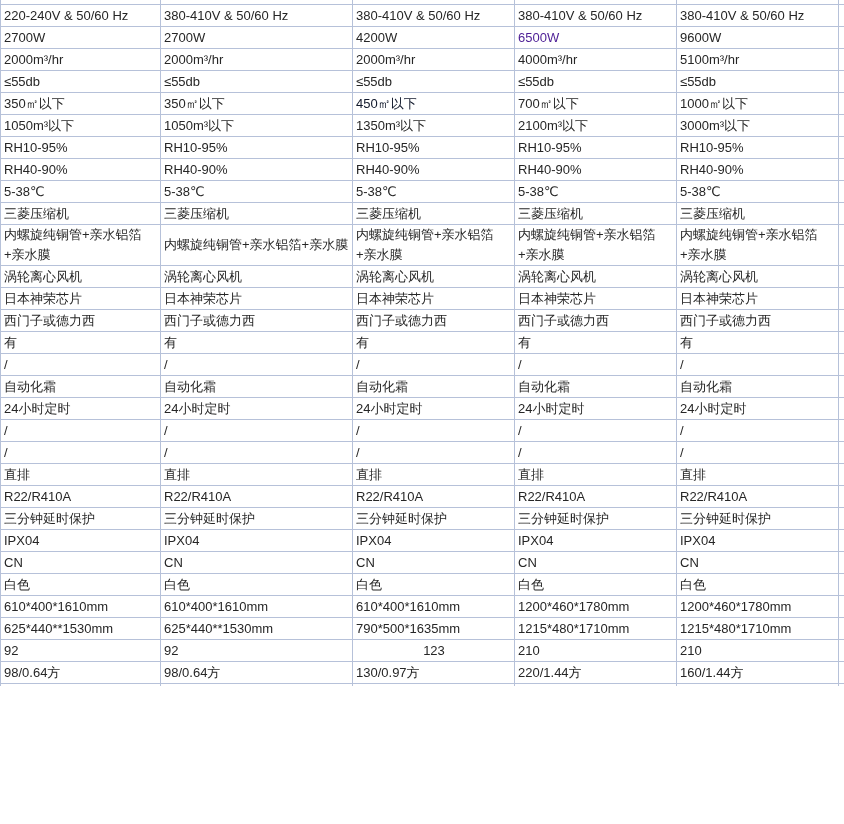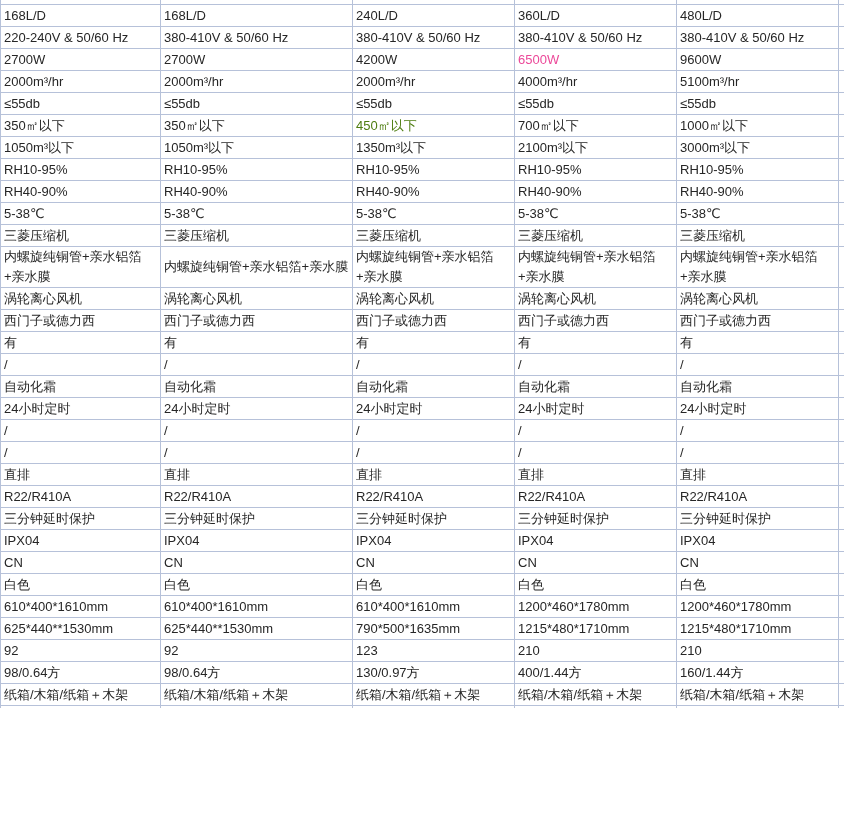--- a/index.html
+++ b/index.html
@@ -53,40 +53,32 @@
           <td style="border-color: rgb(182, 193, 217);"></td>
           <td style="border-color: rgb(182, 193, 217);"></td>
           <td style="border-color: rgb(182, 193, 217);"></td>
           <td style="border-color: rgb(182, 193, 217);"></td>
           <td style="border-color: rgb(182, 193, 217);"></td>
           <td style="border-color: rgb(182, 193, 217);"></td>
         </tr>
       </thead>
     <tbody id="spec-tbody">
         <tr class="body-row">
-          <td style="border-color: rgb(182, 193, 217); background: rgb(255, 255, 255); color: rgb(38, 38, 38);">168L/D</td>
-          <td style="border-color: rgb(182, 193, 217); background: rgb(255, 255, 255); color: rgb(38, 38, 38);">168L/D</td>
-          <td style="border-color: rgb(182, 193, 217); background: rgb(255, 255, 255); color: rgb(38, 38, 38);">240L/D</td>
-          <td style="border-color: rgb(182, 193, 217); background: rgb(255, 255, 255); color: rgb(38, 38, 38);">360L/D</td>
-          <td style="border-color: rgb(182, 193, 217); background: rgb(255, 255, 255); color: rgb(38, 38, 38);">480L/D</td>
-          <td style="border-color: rgb(182, 193, 217); background: rgb(255, 255, 255); color: rgb(38, 38, 38);"></td>
-        </tr>
-        <tr class="body-row">
           <td style="border-color: rgb(182, 193, 217); background: rgb(255, 255, 255); color: rgb(38, 38, 38);">220-240V &amp; 50/60 Hz</td>
           <td style="border-color: rgb(182, 193, 217); background: rgb(255, 255, 255); color: rgb(38, 38, 38);">380-410V &amp; 50/60 Hz</td>
           <td style="border-color: rgb(182, 193, 217); background: rgb(255, 255, 255); color: rgb(38, 38, 38);">380-410V &amp; 50/60 Hz</td>
           <td style="border-color: rgb(182, 193, 217); background: rgb(255, 255, 255); color: rgb(38, 38, 38);">380-410V &amp; 50/60 Hz</td>
           <td style="border-color: rgb(182, 193, 217); background: rgb(255, 255, 255); color: rgb(38, 38, 38);">380-410V &amp; 50/60 Hz</td>
           <td style="border-color: rgb(182, 193, 217); background: rgb(255, 255, 255); color: rgb(38, 38, 38);"></td>
         </tr>
         <tr class="body-row">
           <td style="border-color: rgb(182, 193, 217); background: rgb(255, 255, 255); color: rgb(38, 38, 38);">2700W</td>
           <td style="border-color: rgb(182, 193, 217); background: rgb(255, 255, 255); color: rgb(38, 38, 38);">2700W</td>
           <td style="border-color: rgb(182, 193, 217); background: rgb(255, 255, 255); color: rgb(38, 38, 38);">4200W</td>
-          <td style="border-color: rgb(182, 193, 217); background: rgb(255, 255, 255); color: #ec4899;">6500W</td>
+          <td style="border-color: rgb(182, 193, 217); background: rgb(255, 255, 255); color: #4c1d95;">6500W</td>
           <td style="border-color: rgb(182, 193, 217); background: rgb(255, 255, 255); color: rgb(38, 38, 38);">9600W</td>
           <td style="border-color: rgb(182, 193, 217); background: rgb(255, 255, 255); color: rgb(38, 38, 38);"></td>
         </tr>
         <tr class="body-row">
           <td style="border-color: rgb(182, 193, 217); background: rgb(255, 255, 255); color: rgb(38, 38, 38);">2000m³/hr</td>
           <td style="border-color: rgb(182, 193, 217); background: rgb(255, 255, 255); color: rgb(38, 38, 38);">2000m³/hr</td>
           <td style="border-color: rgb(182, 193, 217); background: rgb(255, 255, 255); color: rgb(38, 38, 38);">2000m³/hr</td>
           <td style="border-color: rgb(182, 193, 217); background: rgb(255, 255, 255); color: rgb(38, 38, 38);">4000m³/hr</td>
           <td style="border-color: rgb(182, 193, 217); background: rgb(255, 255, 255); color: rgb(38, 38, 38);">5100m³/hr</td>
           <td style="border-color: rgb(182, 193, 217); background: rgb(255, 255, 255); color: rgb(38, 38, 38);"></td>
@@ -95,21 +87,21 @@
           <td style="border-color: rgb(182, 193, 217); background: rgb(255, 255, 255); color: rgb(38, 38, 38);">≤55db</td>
           <td style="border-color: rgb(182, 193, 217); background: rgb(255, 255, 255); color: rgb(38, 38, 38);">≤55db</td>
           <td style="border-color: rgb(182, 193, 217); background: rgb(255, 255, 255); color: rgb(38, 38, 38);">≤55db</td>
           <td style="border-color: rgb(182, 193, 217); background: rgb(255, 255, 255); color: rgb(38, 38, 38);">≤55db</td>
           <td style="border-color: rgb(182, 193, 217); background: rgb(255, 255, 255); color: rgb(38, 38, 38);">≤55db</td>
           <td style="border-color: rgb(182, 193, 217); background: rgb(255, 255, 255); color: rgb(38, 38, 38);"></td>
         </tr>
         <tr class="body-row">
           <td style="border-color: rgb(182, 193, 217); background: rgb(255, 255, 255); color: rgb(38, 38, 38);">350㎡以下</td>
           <td style="border-color: rgb(182, 193, 217); background: rgb(255, 255, 255); color: rgb(38, 38, 38);">350㎡以下</td>
-          <td style="border-color: rgb(182, 193, 217); background: rgb(255, 255, 255); color: #4d7c0f;">450㎡以下</td>
+          <td style="border-color: rgb(182, 193, 217); background: rgb(255, 255, 255); color: #0f172a;">450㎡以下</td>
           <td style="border-color: rgb(182, 193, 217); background: rgb(255, 255, 255); color: rgb(38, 38, 38);">700㎡以下</td>
           <td style="border-color: rgb(182, 193, 217); background: rgb(255, 255, 255); color: rgb(38, 38, 38);">1000㎡以下</td>
           <td style="border-color: rgb(182, 193, 217); background: rgb(255, 255, 255); color: rgb(38, 38, 38);"></td>
         </tr>
         <tr class="body-row">
           <td style="border-color: rgb(182, 193, 217); background: rgb(255, 255, 255); color: rgb(38, 38, 38);">1050m³以下</td>
           <td style="border-color: rgb(182, 193, 217); background: rgb(255, 255, 255); color: rgb(38, 38, 38);">1050m³以下</td>
           <td style="border-color: rgb(182, 193, 217); background: rgb(255, 255, 255); color: rgb(38, 38, 38);">1350m³以下</td>
           <td style="border-color: rgb(182, 193, 217); background: rgb(255, 255, 255); color: rgb(38, 38, 38);">2100m³以下</td>
           <td style="border-color: rgb(182, 193, 217); background: rgb(255, 255, 255); color: rgb(38, 38, 38);">3000m³以下</td>
@@ -157,20 +149,28 @@
         </tr>
         <tr class="body-row">
           <td style="border-color: rgb(182, 193, 217); background: rgb(255, 255, 255); color: rgb(38, 38, 38);">涡轮离心风机</td>
           <td style="border-color: rgb(182, 193, 217); background: rgb(255, 255, 255); color: rgb(38, 38, 38);">涡轮离心风机</td>
           <td style="border-color: rgb(182, 193, 217); background: rgb(255, 255, 255); color: rgb(38, 38, 38);">涡轮离心风机</td>
           <td style="border-color: rgb(182, 193, 217); background: rgb(255, 255, 255); color: rgb(38, 38, 38);">涡轮离心风机</td>
           <td style="border-color: rgb(182, 193, 217); background: rgb(255, 255, 255); color: rgb(38, 38, 38);">涡轮离心风机</td>
           <td style="border-color: rgb(182, 193, 217); background: rgb(255, 255, 255); color: rgb(38, 38, 38);"></td>
         </tr>
         <tr class="body-row">
+          <td style="border-color: rgb(182, 193, 217); background: rgb(255, 255, 255); color: rgb(38, 38, 38);">日本神荣芯片</td>
+          <td style="border-color: rgb(182, 193, 217); background: rgb(255, 255, 255); color: rgb(38, 38, 38);">日本神荣芯片</td>
+          <td style="border-color: rgb(182, 193, 217); background: rgb(255, 255, 255); color: rgb(38, 38, 38);">日本神荣芯片</td>
+          <td style="border-color: rgb(182, 193, 217); background: rgb(255, 255, 255); color: rgb(38, 38, 38);">日本神荣芯片</td>
+          <td style="border-color: rgb(182, 193, 217); background: rgb(255, 255, 255); color: rgb(38, 38, 38);">日本神荣芯片</td>
+          <td style="border-color: rgb(182, 193, 217); background: rgb(255, 255, 255); color: rgb(38, 38, 38);"></td>
+        </tr>
+        <tr class="body-row">
           <td style="border-color: rgb(182, 193, 217); background: rgb(255, 255, 255); color: rgb(38, 38, 38);">西门子或德力西</td>
           <td style="border-color: rgb(182, 193, 217); background: rgb(255, 255, 255); color: rgb(38, 38, 38);">西门子或德力西</td>
           <td style="border-color: rgb(182, 193, 217); background: rgb(255, 255, 255); color: rgb(38, 38, 38);">西门子或德力西</td>
           <td style="border-color: rgb(182, 193, 217); background: rgb(255, 255, 255); color: rgb(38, 38, 38);">西门子或德力西</td>
           <td style="border-color: rgb(182, 193, 217); background: rgb(255, 255, 255); color: rgb(38, 38, 38);">西门子或德力西</td>
           <td style="border-color: rgb(182, 193, 217); background: rgb(255, 255, 255); color: rgb(38, 38, 38);"></td>
         </tr>
         <tr class="body-row">
           <td style="border-color: rgb(182, 193, 217); background: rgb(255, 255, 255); color: rgb(38, 38, 38);">有</td>
           <td style="border-color: rgb(182, 193, 217); background: rgb(255, 255, 255); color: rgb(38, 38, 38);">有</td>
@@ -279,39 +279,31 @@
           <td style="border-color: rgb(182, 193, 217); background: rgb(255, 255, 255); color: rgb(38, 38, 38);">625*440**1530mm</td>
           <td style="border-color: rgb(182, 193, 217); background: rgb(255, 255, 255); color: rgb(38, 38, 38);">625*440**1530mm</td>
           <td style="border-color: rgb(182, 193, 217); background: rgb(255, 255, 255); color: rgb(38, 38, 38);">790*500*1635mm</td>
           <td style="border-color: rgb(182, 193, 217); background: rgb(255, 255, 255); color: rgb(38, 38, 38);">1215*480*1710mm</td>
           <td style="border-color: rgb(182, 193, 217); background: rgb(255, 255, 255); color: rgb(38, 38, 38);">1215*480*1710mm</td>
           <td style="border-color: rgb(182, 193, 217); background: rgb(255, 255, 255); color: rgb(38, 38, 38);"></td>
         </tr>
         <tr class="body-row">
           <td style="border-color: rgb(182, 193, 217); background: rgb(255, 255, 255); color: rgb(38, 38, 38);">92</td>
           <td style="border-color: rgb(182, 193, 217); background: rgb(255, 255, 255); color: rgb(38, 38, 38);">92</td>
-          <td style="border-color: rgb(182, 193, 217); background: rgb(255, 255, 255); color: rgb(38, 38, 38);">123</td>
+          <td style="border-color: rgb(182, 193, 217); background: rgb(255, 255, 255); color: rgb(38, 38, 38); text-align: center;">123</td>
           <td style="border-color: rgb(182, 193, 217); background: rgb(255, 255, 255); color: rgb(38, 38, 38);">210</td>
           <td style="border-color: rgb(182, 193, 217); background: rgb(255, 255, 255); color: rgb(38, 38, 38);">210</td>
           <td style="border-color: rgb(182, 193, 217); background: rgb(255, 255, 255); color: rgb(38, 38, 38);"></td>
         </tr>
         <tr class="body-row">
           <td style="border-color: rgb(182, 193, 217); background: rgb(255, 255, 255); color: rgb(38, 38, 38);">98/0.64方</td>
           <td style="border-color: rgb(182, 193, 217); background: rgb(255, 255, 255); color: rgb(38, 38, 38);">98/0.64方</td>
           <td style="border-color: rgb(182, 193, 217); background: rgb(255, 255, 255); color: rgb(38, 38, 38);">130/0.97方</td>
-          <td style="border-color: rgb(182, 193, 217); background: rgb(255, 255, 255); color: rgb(38, 38, 38);">400/1.44方</td>
+          <td style="border-color: rgb(182, 193, 217); background: rgb(255, 255, 255); color: rgb(38, 38, 38);">220/1.44方</td>
           <td style="border-color: rgb(182, 193, 217); background: rgb(255, 255, 255); color: rgb(38, 38, 38);">160/1.44方</td>
-          <td style="border-color: rgb(182, 193, 217); background: rgb(255, 255, 255); color: rgb(38, 38, 38);"></td>
-        </tr>
-        <tr class="body-row">
-          <td style="border-color: rgb(182, 193, 217); background: rgb(255, 255, 255); color: rgb(38, 38, 38);">纸箱/木箱/纸箱＋木架</td>
-          <td style="border-color: rgb(182, 193, 217); background: rgb(255, 255, 255); color: rgb(38, 38, 38);">纸箱/木箱/纸箱＋木架</td>
-          <td style="border-color: rgb(182, 193, 217); background: rgb(255, 255, 255); color: rgb(38, 38, 38);">纸箱/木箱/纸箱＋木架</td>
-          <td style="border-color: rgb(182, 193, 217); background: rgb(255, 255, 255); color: rgb(38, 38, 38);">纸箱/木箱/纸箱＋木架</td>
-          <td style="border-color: rgb(182, 193, 217); background: rgb(255, 255, 255); color: rgb(38, 38, 38);">纸箱/木箱/纸箱＋木架</td>
           <td style="border-color: rgb(182, 193, 217); background: rgb(255, 255, 255); color: rgb(38, 38, 38);"></td>
         </tr>
         <tr class="strip-bottom">
           <td style="border-color: rgb(182, 193, 217); background: rgb(255, 255, 255); color: rgb(38, 38, 38);"></td>
           <td style="border-color: rgb(182, 193, 217); background: rgb(255, 255, 255); color: rgb(38, 38, 38);"></td>
           <td style="border-color: rgb(182, 193, 217); background: rgb(255, 255, 255); color: rgb(38, 38, 38);"></td>
           <td style="border-color: rgb(182, 193, 217); background: rgb(255, 255, 255); color: rgb(38, 38, 38);"></td>
           <td style="border-color: rgb(182, 193, 217); background: rgb(255, 255, 255); color: rgb(38, 38, 38);"></td>
           <td style="border-color: rgb(182, 193, 217); background: rgb(255, 255, 255); color: rgb(38, 38, 38);"></td>
         </tr>

